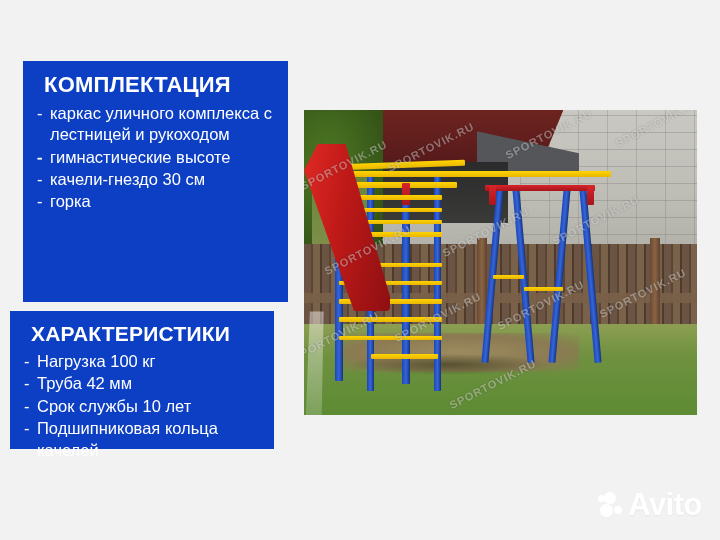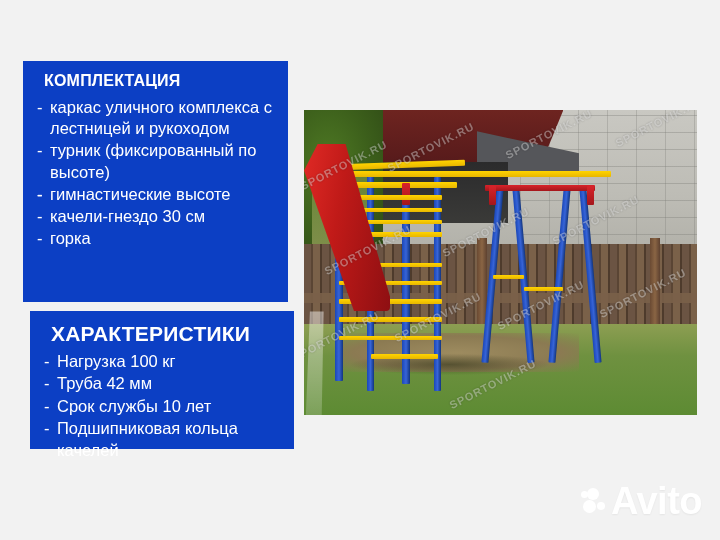--- a/index.html
+++ b/index.html
@@ -32,28 +32,28 @@
   }
 
   #panel-equipment {
     left: 23px;
     top: 61px;
     width: 265px;
     height: 241px;
   }
 
   #panel-specs {
-    left: 30px;
+    left: 10px;
     top: 311px;
     width: 264px;
     height: 138px;
   }
 
   .panel-title {
-    font-size: 16px;
+    font-size: 22px;
     font-weight: bold;
     letter-spacing: 0.2px;
     line-height: 1.05;
     margin: 2px 0 7px 7px;
     color: #ffffff;
     white-space: nowrap;
   }
 
   .panel-list {
     list-style: none;
@@ -217,21 +217,21 @@
   #avito-watermark {
     position: absolute;
     right: 18px;
     bottom: 20px;
     display: flex;
     align-items: center;
     gap: 4px;
     opacity: 1;
   }
   #avito-watermark .avito-text {
-    font-size: 38px;
+    font-size: 31px;
     font-weight: bold;
     color: #ffffff;
     letter-spacing: -0.5px;
     line-height: 1;
     text-shadow: 0 1px 2px rgba(0,0,0,0.06);
   }
   .avito-dots { position: relative; width: 26px; height: 26px; }
   .avito-dots i {
     position: absolute;
     border-radius: 50%;
@@ -245,21 +245,21 @@
 </style>
 </head>
 <body style="background: rgb(242, 242, 242);">
 
 <div id="page">
 
   <div class="info-panel" id="panel-equipment" style="background: rgb(12, 63, 196);">
     <div class="panel-title">КОМПЛЕКТАЦИЯ</div>
     <ul class="panel-list">
       <li><span class="dash">-</span><span>каркас уличного комплекса с лестницей и рукоходом</span></li>
-      <li><span class="dash">-</span><span>турник (фиксированный по высоте)</span></li>
+      <li><span class="dash">-</span></li>
       <li><span class="dash">-</span></li>
       <li><span class="dash">-</span><span>гимнастические высоте</span></li>
       <li><span class="dash">-</span><span>качели-гнездо 30 см</span></li>
       <li><span class="dash">-</span><span>горка</span></li>
     </ul>
   </div>
 
   <div class="info-panel" id="panel-specs" style="background: rgb(12, 63, 196);">
     <div class="panel-title">ХАРАКТЕРИСТИКИ</div>
     <ul class="panel-list">

